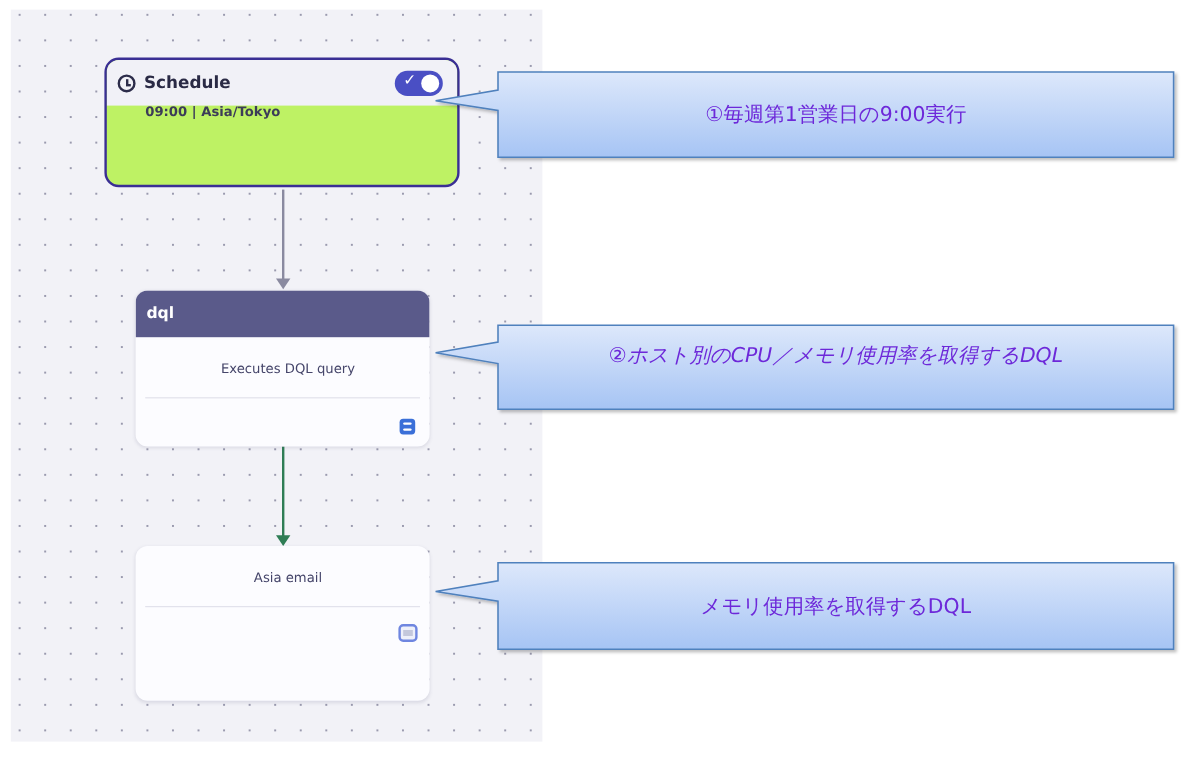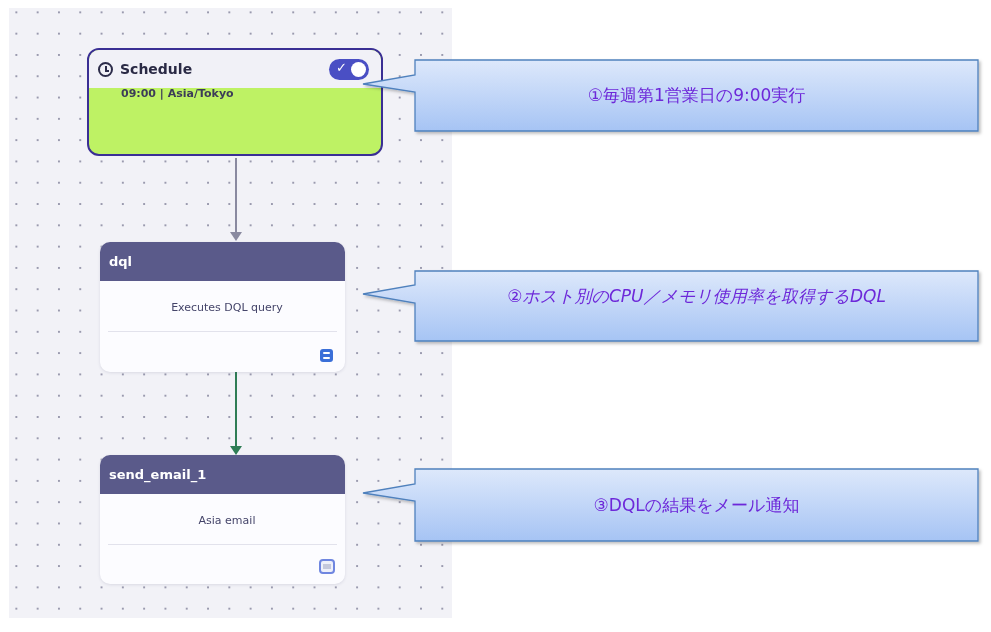--- a/index.html
+++ b/index.html
@@ -47,21 +47,21 @@
   }
   .toggle-check { position:absolute; left:7px; top:1px; color:#fff; font-size:13px; }
   .toggle-knob { position:absolute; right:3px; top:3px; width:15px; height:15px; border-radius:50%; background:#fff; }
   .trigger-body {
     padding:0 0 0 32px; font-size:11px; font-weight:bold; color:#3c3c58;
     line-height:1; 
   }
 
   
   .task {
-    position:absolute; left:100px; width:245px; height:130px;
+    position:absolute; left:113px; width:245px; height:130px;
     background:#fcfcff; border-radius:10px; overflow:hidden;
     box-shadow:0 1px 3px rgba(80,80,120,0.15);
   }
   .task-dql { top:242px; }
   .task-email { top:455px; height:129px; }
   .task-head {
     height:39px; background:#5a5a8a; color:#fff; font-size:13px; font-weight:bold;
     display:flex; align-items:center; padding-left:9px; box-sizing:border-box;
   }
   .task-desc { font-size:11px; color:#45456a; padding:20px 0 0 9px; height:30px;text-align:center; }
@@ -118,21 +118,20 @@
 <div class="task task-dql">
   <div class="task-head">dql</div>
   <div class="task-desc">Executes DQL query</div>
   <div class="task-divider"></div>
   <div class="task-foot">
     <span class="app-icon-dql"></span>
   </div>
 </div>
 
 <div class="task task-email">
-  <div class="task-head">send_email_1</div>
   <div class="task-desc">Asia email</div>
   <div class="task-divider"></div>
   <div class="task-foot">
     <span class="app-icon-email"></span>
   </div>
 </div>
 
 <svg class="callout" viewBox="0 0 991 632">
   <defs>
     <linearGradient id="cg" x1="0" y1="0" x2="0" y2="1">
@@ -143,13 +142,13 @@
       <feDropShadow dx="2" dy="2" stdDeviation="1.5" flood-color="#000" flood-opacity="0.25"></feDropShadow>
     </filter>
   </defs>
   <path filter="url(#sh)" fill="url(#cg)" stroke="#4f81bd" stroke-width="1.3" d="M415,60 L978,60 L978,131 L415,131 L415,92 L363,84 L415,75 Z"></path>
   <path filter="url(#sh)" fill="url(#cg)" stroke="#4f81bd" stroke-width="1.3" d="M415,271 L978,271 L978,341 L415,341 L415,303 L363,294 L415,285 Z"></path>
   <path filter="url(#sh)" fill="url(#cg)" stroke="#4f81bd" stroke-width="1.3" d="M415,469 L978,469 L978,541 L415,541 L415,501 L363,493 L415,484 Z"></path>
 </svg>
 
 <div class="callout-text" style="top:60px;height:71px;">①毎週第1営業日の9:00実行</div>
 <div class="callout-text" style="top:271px;height:50px;font-style:italic;">②ホスト別のCPU／メモリ使用率を取得するDQL</div>
-<div class="callout-text" style="top:469px;height:72px;">③DQLの結果をメール通知</div>
+<div class="callout-text" style="top:469px;height:72px;">メモリ使用率を取得するDQL</div>
 
 </body></html>

